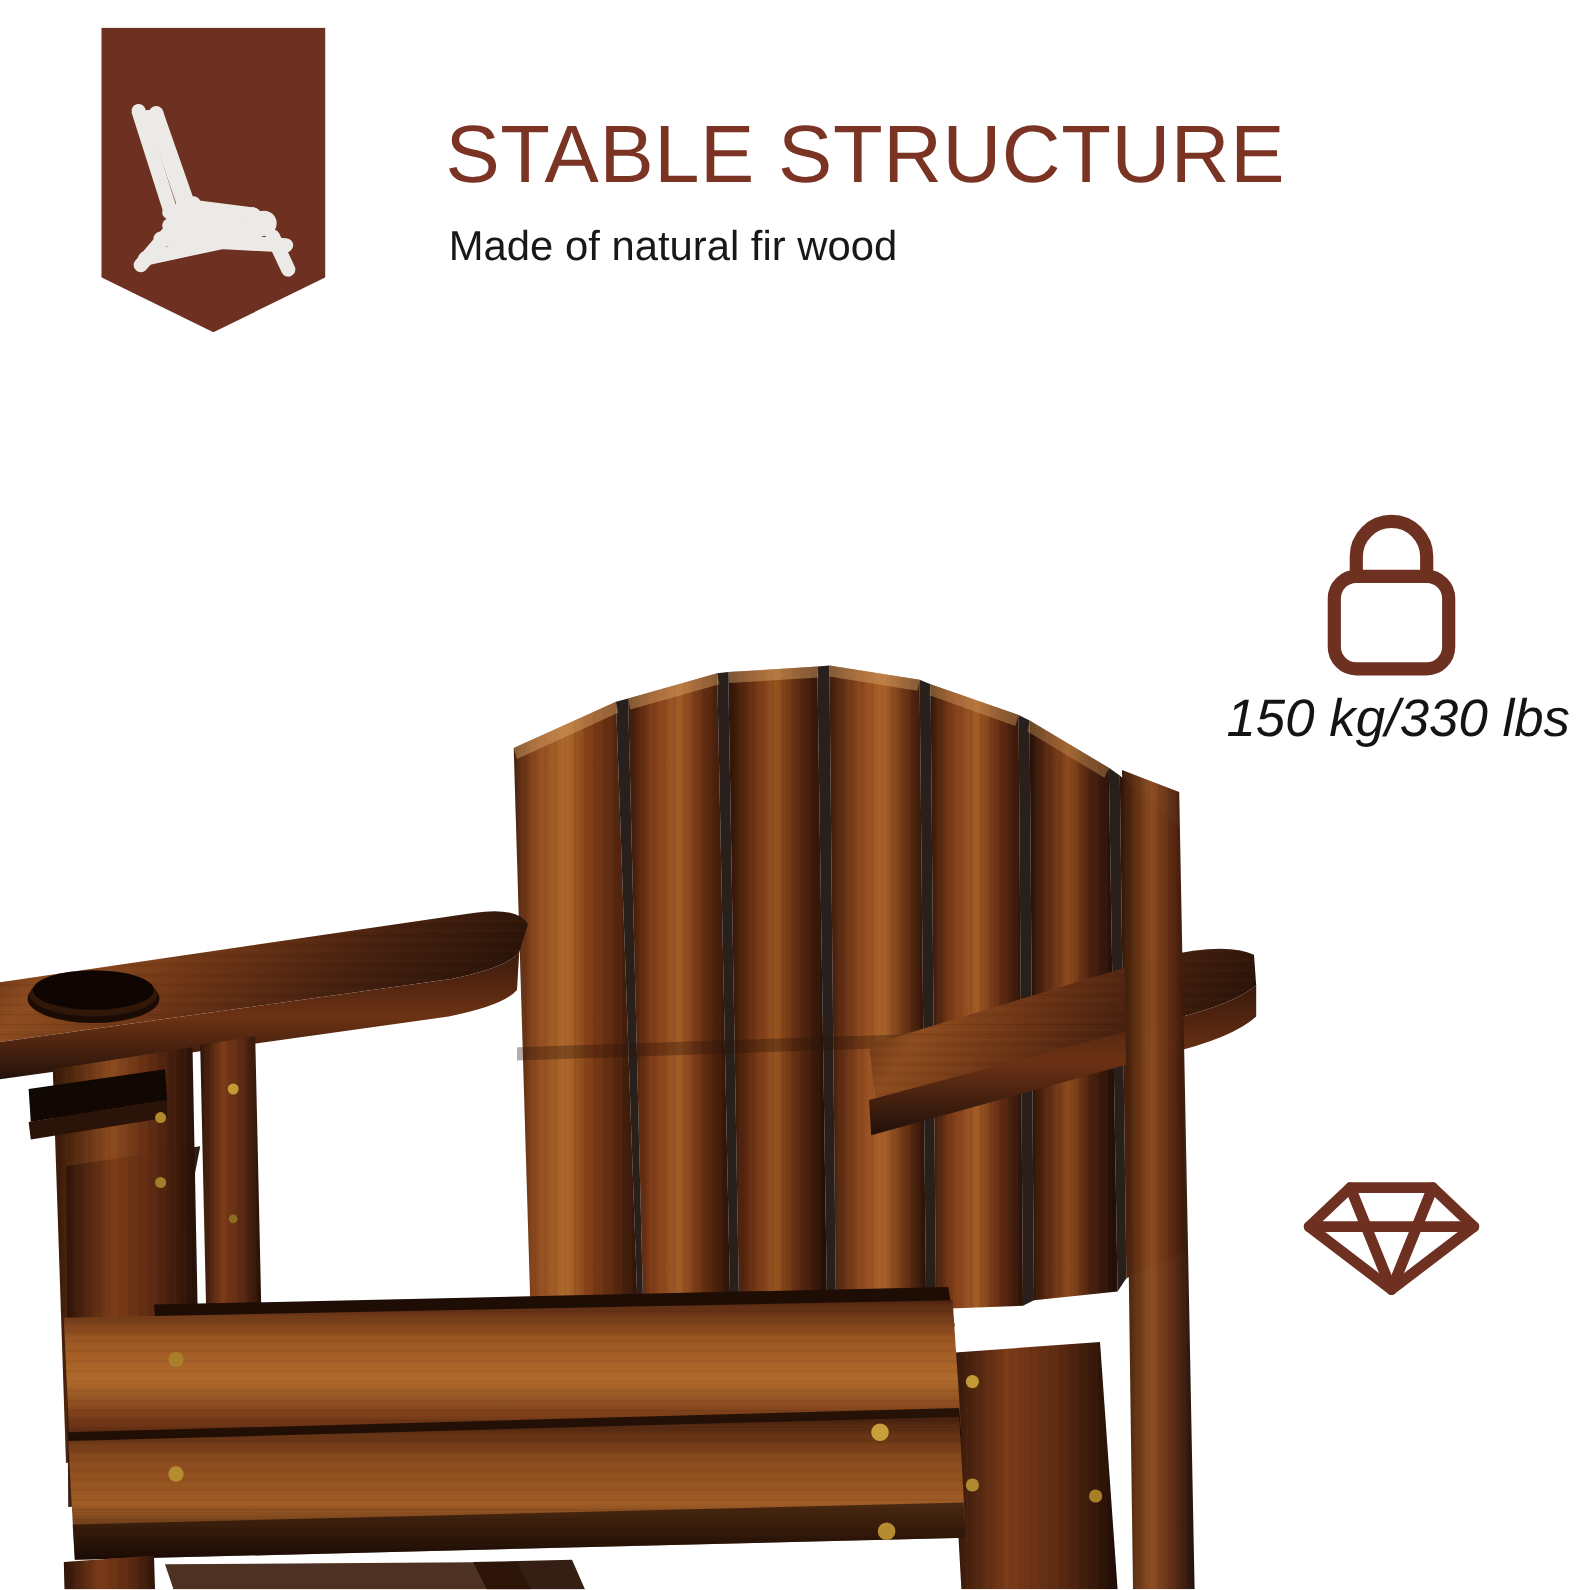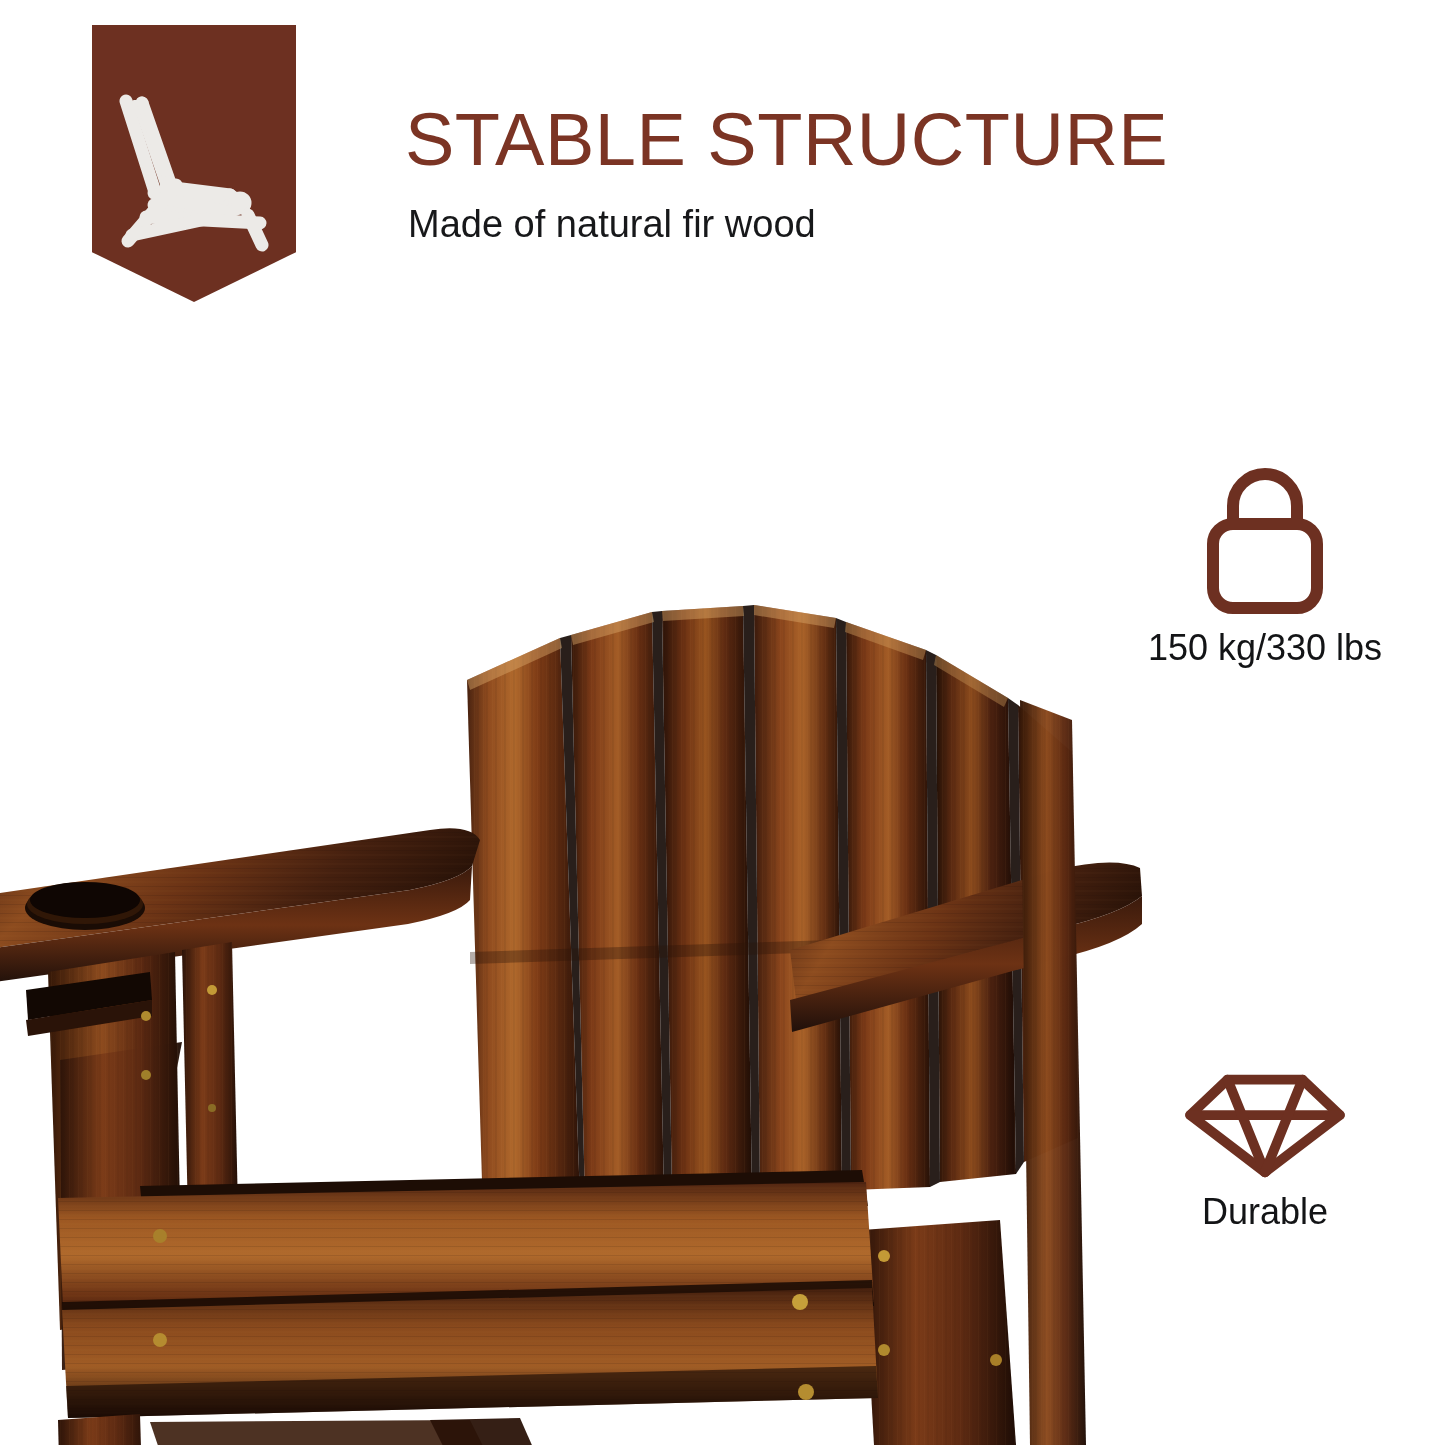--- a/index.html
+++ b/index.html
@@ -80,24 +80,25 @@
     left: 1115px;
     text-align: center;
   }
   .feature-icon {
     width: 300px;
     height: 160px;
     display: block;
   }
   .feature-label {
     margin-top: 6px;
-    font-size: 36px;
+    font-size: 48px;
     line-height: 1.1;
     color: #131416;
     white-space: nowrap;
+    font-style: italic;
   }
   #feature-0 { top: 462px; }
   #feature-1 { top: 772px; }
   #feature-2 { top: 1058px; }
   #feature-1 .feature-icon { height: 128px; }
   #feature-2 .feature-icon { height: 128px; }
 </style>
 </head>
 <body>
 
@@ -376,16 +377,15 @@
 
   <div class="feature" id="feature-2">
     <svg class="feature-icon" viewBox="0 0 300 130">
       <g fill="none" stroke="#6d3021" stroke-width="10" stroke-linecap="round" stroke-linejoin="round">
         <path d="M112 22 L188 22 L226 58 L150 116 L74 58 Z"></path>
         <line x1="74" y1="58" x2="226" y2="58"></line>
         <line x1="112" y1="22" x2="150" y2="116"></line>
         <line x1="188" y1="22" x2="150" y2="116"></line>
       </g>
     </svg>
-    <div class="feature-label">Durable</div>
   </div>
 
 </div>
 
 </body></html>

